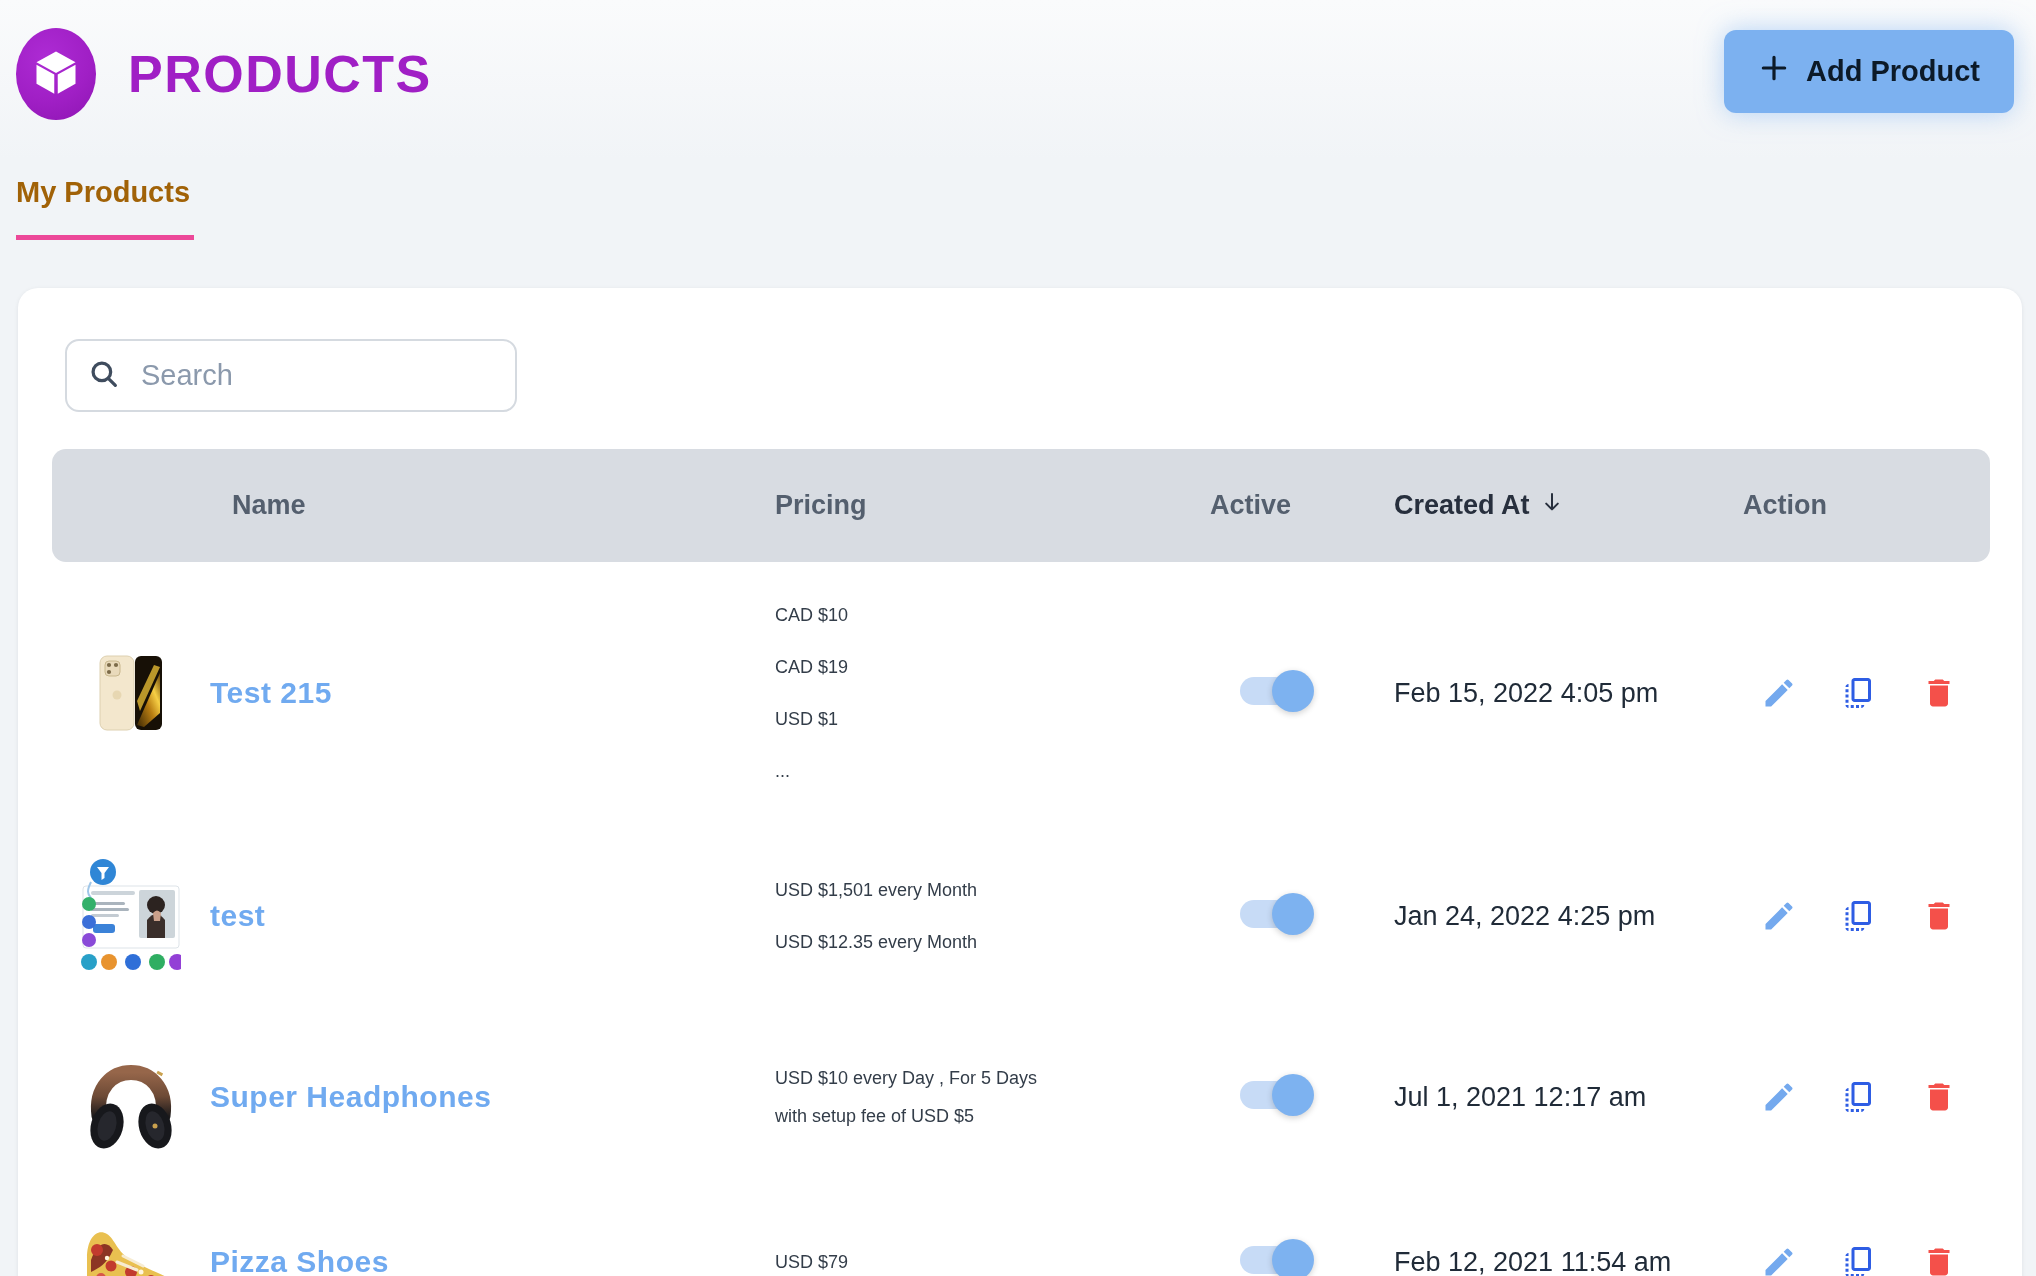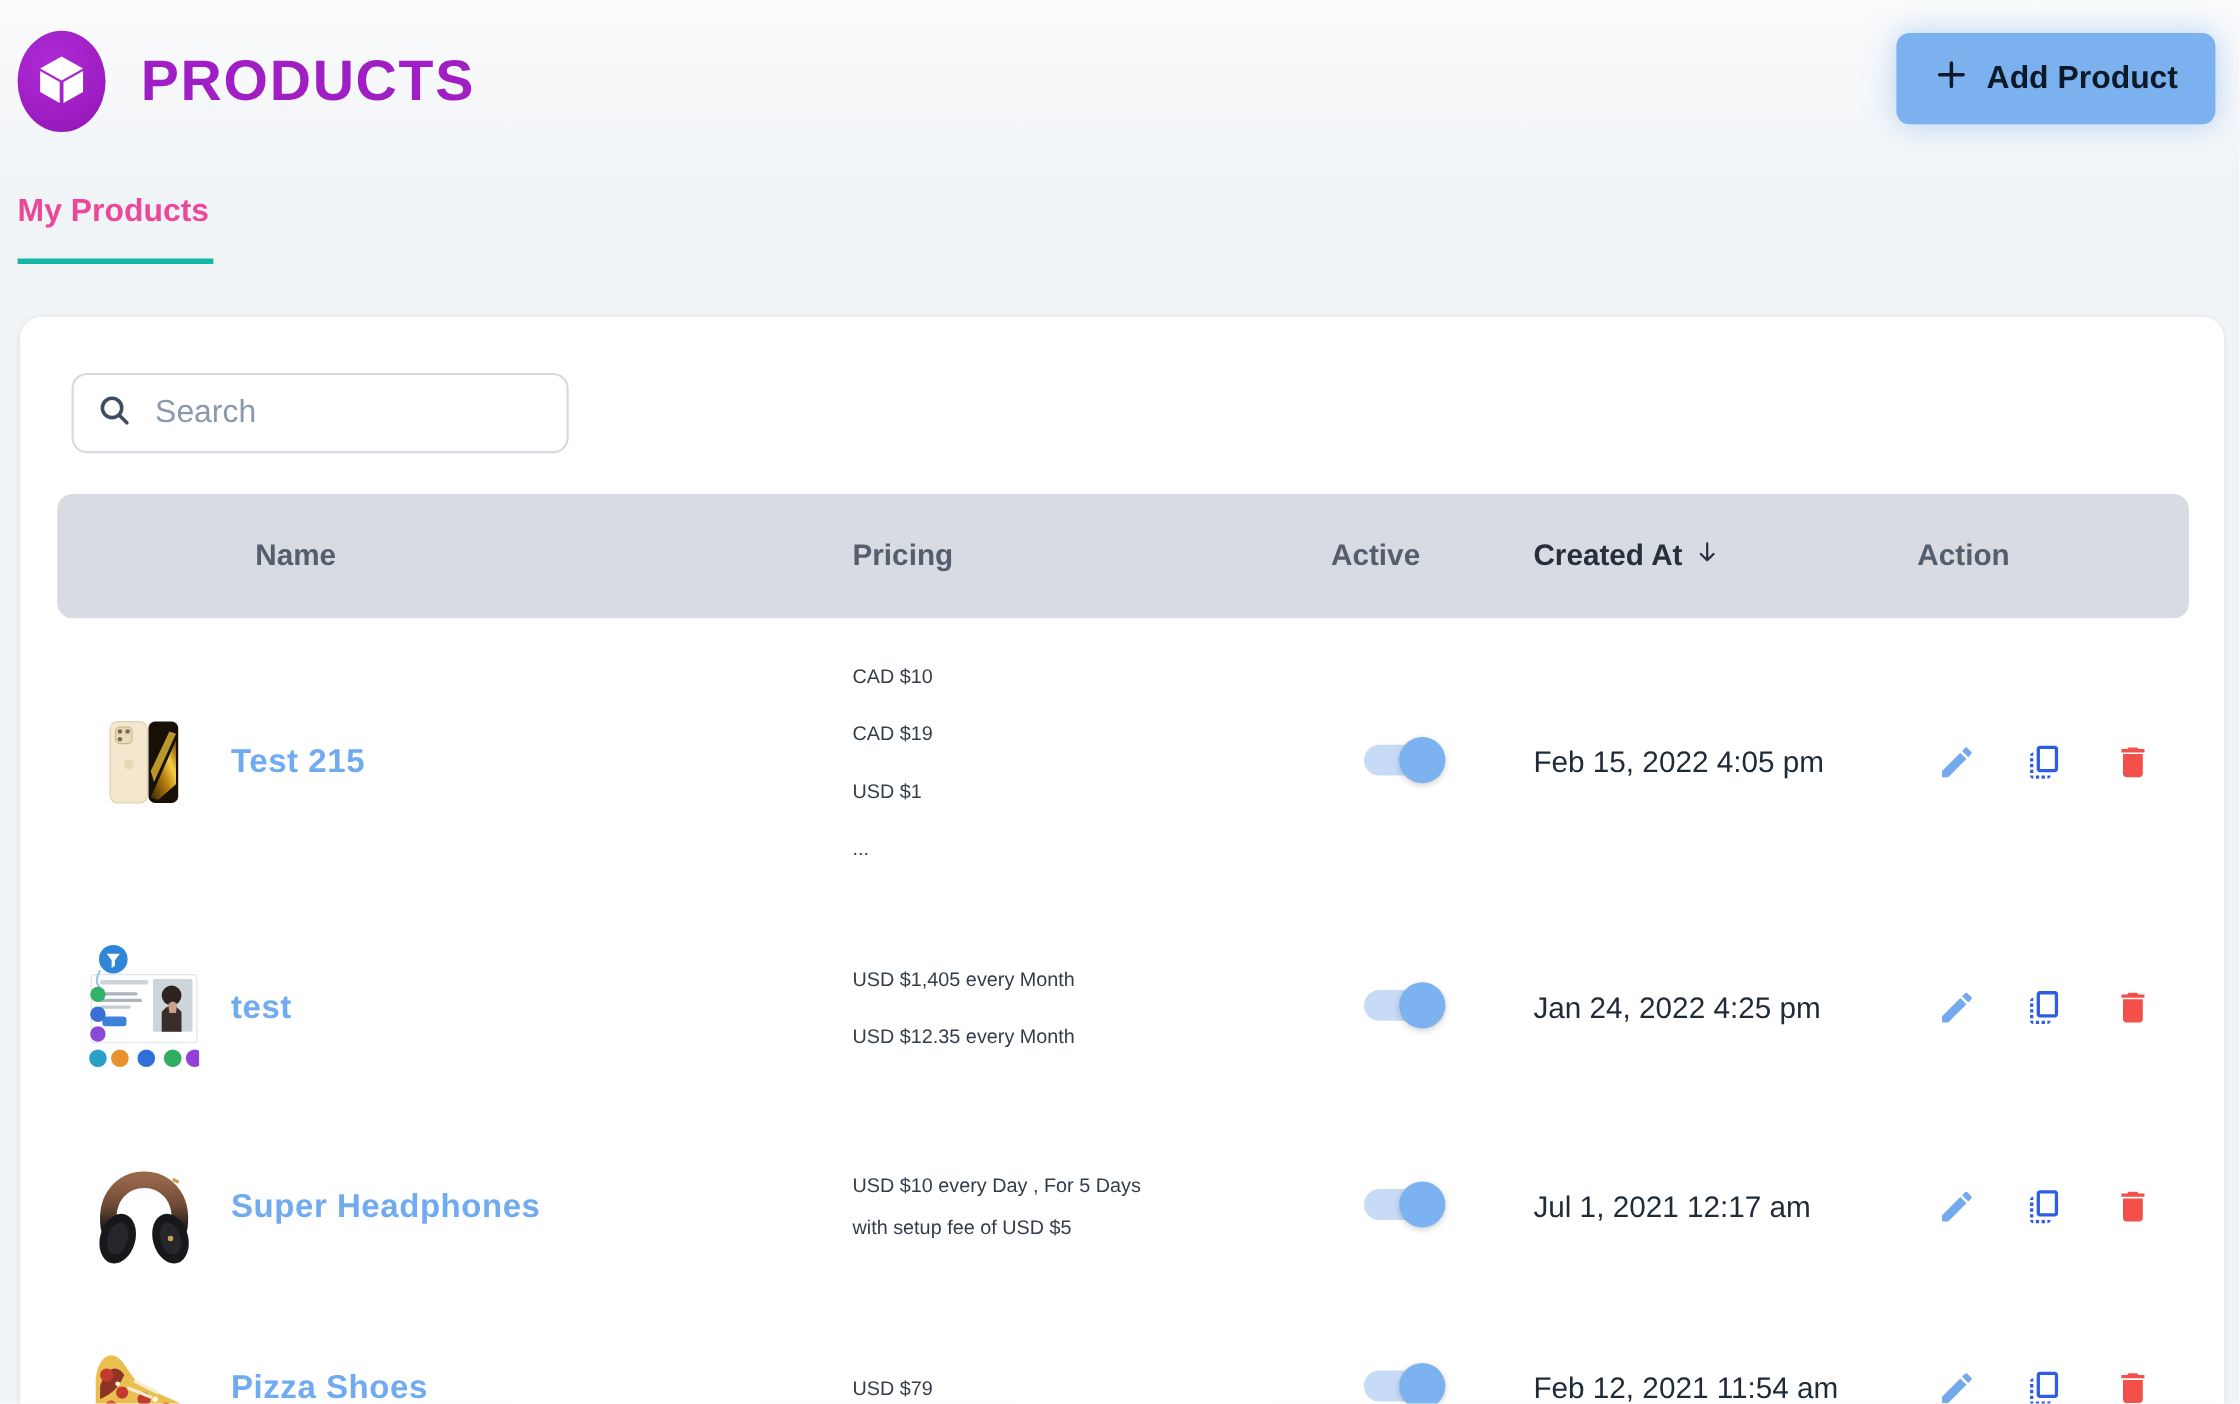--- a/index.html
+++ b/index.html
@@ -29,22 +29,22 @@
     font-family:inherit; font-size:29px; font-weight:bold; color:#0c1a28;
     box-shadow:0 0 26px rgba(125,178,240,.55);
     cursor:pointer;
   }
   .add-btn svg { width:32px; height:32px; }
 
   
   .tabs { margin:56px 0 0 16px; }
   .tab {
     display:inline-block; padding:0 4px 26px 0;
-    font-size:29px; font-weight:bold; color:#ec4899;
-    border-bottom:5px solid #14b8a6; min-width:168px;
+    font-size:29px; font-weight:bold; color:#a16207;
+    border-bottom:5px solid #ec4899; min-width:168px;
     cursor:pointer;
   }
 
   
   .card {
     margin:48px 14px 0 18px; width:2004px; height:1100px;
     background:#ffffff; border-radius:20px;
     box-shadow:0 1px 4px rgba(16,24,40,.08);
     padding-top:51px;
   }
@@ -241,21 +241,21 @@
               <circle cx="76" cy="104" r="8" fill="#2fae62"></circle>
               <circle cx="96" cy="104" r="8" fill="#9340d6"></circle>
    <circle cx="8" cy="104" r="8" fill="#28a0c8"></circle>
  </svg>
           </span>
     </div>
     <div>
       <a class="plink">test</a>
     </div>
     <div class="cell-pricing">
-          <p class="price">USD $1,405 every Month</p>
+          <p class="price">USD $1,501 every Month</p>
           <p class="price">USD $12.35 every Month</p>
         </div>
     <div>
       <span class="switch" aria-checked="true"><span class="knob"></span></span>
     </div>
     <div class="cell-date">Jan 24, 2022 4:25 pm</div>
     <div class="cell-actions">
       <span class="act">
         <svg viewBox="0 0 24 24" fill="#74a9ee">
               <path d="M3 17.25V21h3.75L17.81 9.94l-3.75-3.75L3 17.25zM20.71 7.04c.39-.39.39-1.02 0-1.41l-2.34-2.34a.9959.9959 0 0 0-1.41 0l-1.83 1.83 3.75 3.75 1.83-1.83z"></path>

